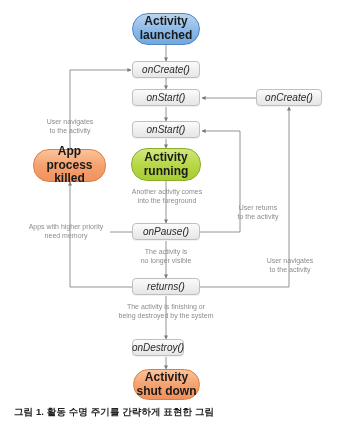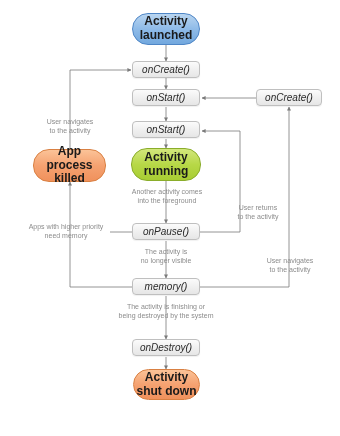--- a/index.html
+++ b/index.html
@@ -169,24 +169,24 @@
   <div class="node callback" style="left:132px; top:223px; width:68px; height:17px;">
     <span>onPause()</span>
   </div>
 
   <div class="node state orange" style="left:33px; top:149px; width:73px; height:33px;">
     <span>App process
 killed</span>
   </div>
 
   <div class="node callback" style="left:132px; top:278px; width:68px; height:17px;">
-    <span>memory()</span>
-  </div>
-
-  <div class="node callback" style="left:132px; top:339px; width:68px; height:17px;">
+    <span>returns()</span>
+  </div>
+
+  <div class="node callback" style="left:132px; top:339px; width:52px; height:17px;">
     <span>onDestroy()</span>
   </div>
 
   <div class="node state orange" style="left:133px; top:369px; width:67px; height:31px;">
     <span>Activity
 shut down</span>
   </div>
 
   <div class="edge-label" style="left:24px; top:117px; width:92px;">User navigates
 to the activity</div>
@@ -202,14 +202,15 @@
 
   <div class="edge-label" style="left:122px; top:247px; width:88px;">The activity is
 no longer visible</div>
 
   <div class="edge-label" style="left:251px; top:256px; width:78px;">User navigates
 to the activity</div>
 
   <div class="edge-label" style="left:96px; top:302px; width:140px;">The activity is finishing or
 being destroyed by the system</div>
 
+  <div class="caption">그림 1. 활동 수명 주기를 간략하게 표현한 그림</div>
 
 </div>
 
 </body></html>

